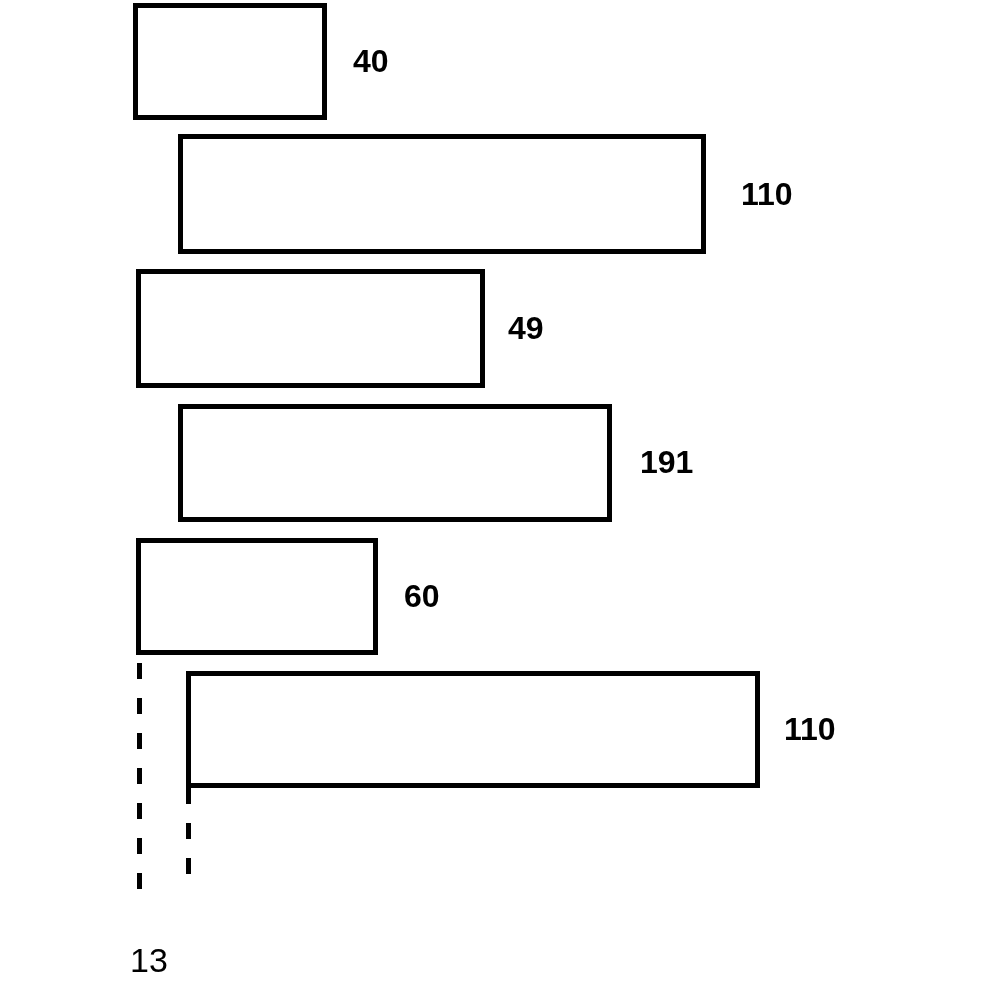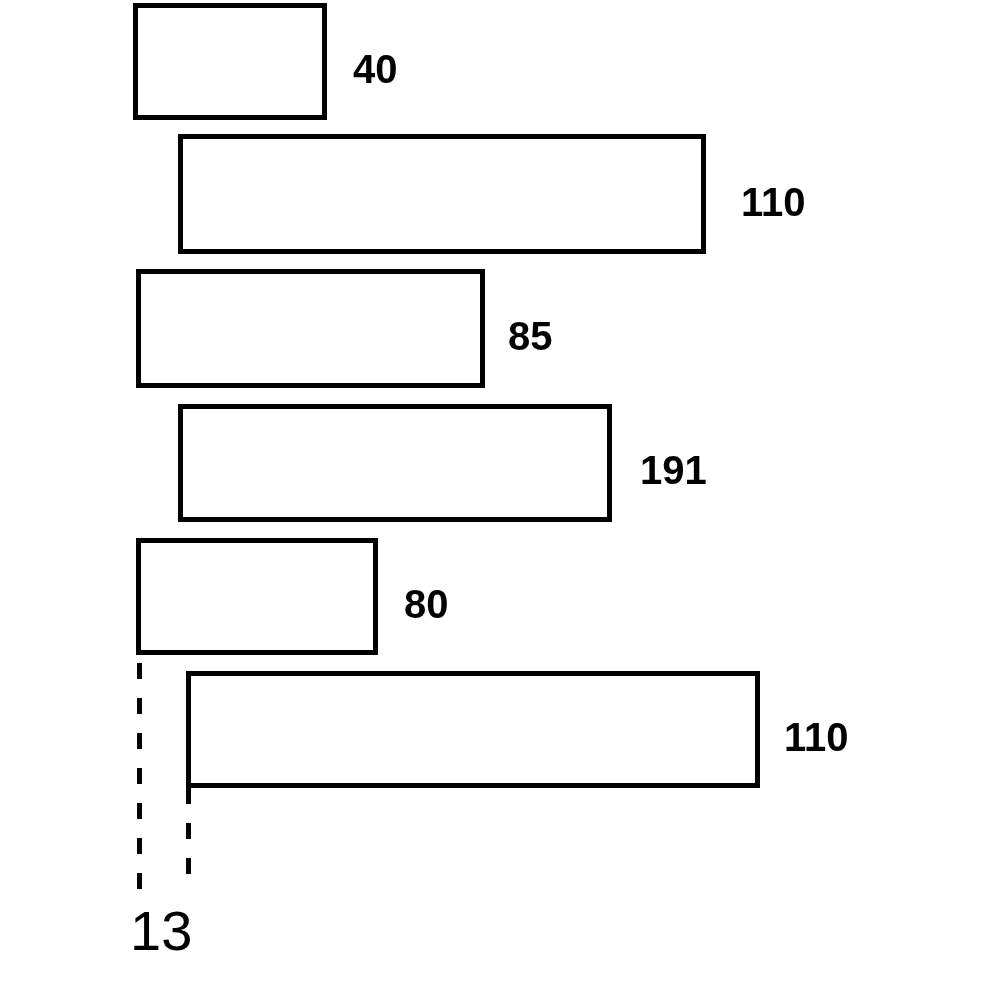--- a/index.html
+++ b/index.html
@@ -17,35 +17,35 @@
   }
   .bar {
     position: absolute;
     box-sizing: border-box;
     background: #ffffff;
     border: 5px solid #000000;
   }
   .val-label {
     position: absolute;
     transform: translateY(-52%);
-    font-size: 40px;
+    font-size: 32px;
     font-weight: bold;
     color: #000000;
     white-space: nowrap;
     line-height: 1;
-    margin-top: 8px;
   }
   .offset-label {
     position: absolute;
     transform: translateY(-50%);
-    font-size: 56px;
+    font-size: 34px;
     font-weight: 400;
     color: #000000;
     white-space: nowrap;
     line-height: 1;
+    margin-top: 29px;
   }
   .overlay {
     position: absolute;
     left: 0;
     top: 0;
     pointer-events: none;
   }
 </style>
 </head>
 <body>
@@ -54,23 +54,23 @@
 
   <div class="bar" style="left:133px; top:3px;   width:194px; height:117px;"></div>
   <div class="bar" style="left:178px; top:134px; width:528px; height:120px;"></div>
   <div class="bar" style="left:136px; top:269px; width:349px; height:119px;"></div>
   <div class="bar" style="left:178px; top:404px; width:434px; height:118px;"></div>
   <div class="bar" style="left:136px; top:538px; width:242px; height:117px;"></div>
   <div class="bar" style="left:186px; top:671px; width:574px; height:117px;"></div>
 
   <div class="val-label" style="left:353px; top:62px;">40</div>
   <div class="val-label" style="left:741px; top:195px;">110</div>
-  <div class="val-label" style="left:508px; top:329px;">85</div>
+  <div class="val-label" style="left:508px; top:329px;">49</div>
   <div class="val-label" style="left:640px; top:463px;">191</div>
-  <div class="val-label" style="left:404px; top:597px;">80</div>
+  <div class="val-label" style="left:404px; top:597px;">60</div>
   <div class="val-label" style="left:784px; top:730px;">110</div>
 
   <svg class="overlay" width="1000" height="1000" viewBox="0 0 1000 1000">
     <line x1="139.5" y1="663" x2="139.5" y2="890" stroke="#000000" stroke-width="5" stroke-dasharray="16 19"></line>
     <line x1="188.5" y1="788" x2="188.5" y2="880" stroke="#000000" stroke-width="5" stroke-dasharray="16 19"></line>
   </svg>
 
   <div class="offset-label" style="left:130px; top:931px;">13</div>
 
 </div>

